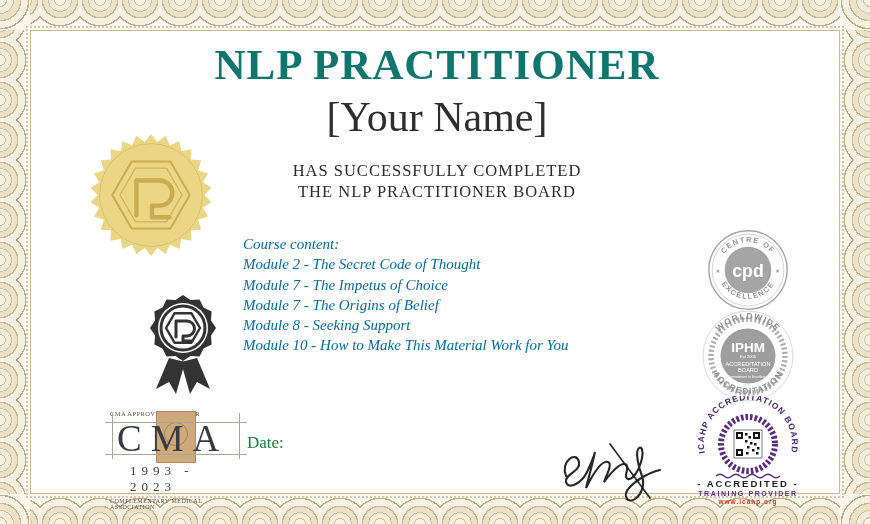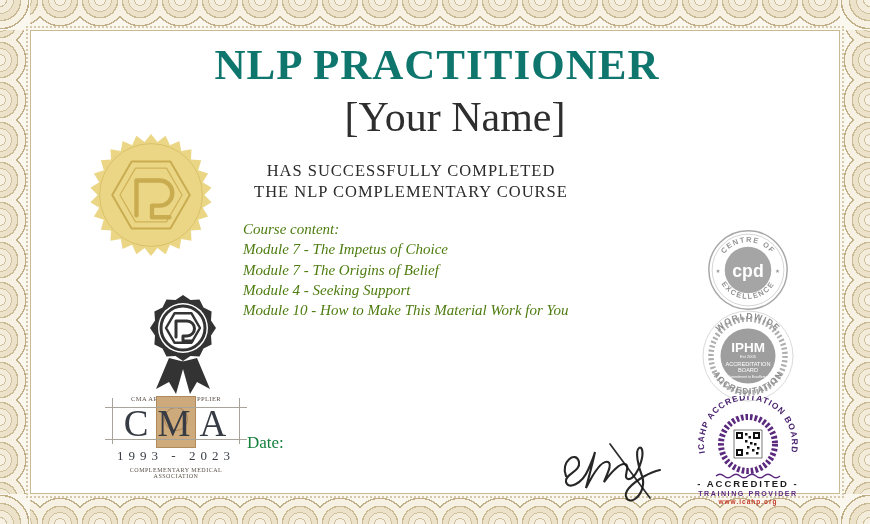--- a/index.html
+++ b/index.html
@@ -44,46 +44,46 @@
       #ece2ca 14px 20px,#c9ba94 20px 21.5px,#f6f1e3 21.5px 28px,#bfae86 28px 29.5px,rgba(0,0,0,0) 29.5px);}
   .c-br{bottom:0;right:0;background-image:radial-gradient(circle at 30px 30px,
       #f6f1e3 0 6px,#cfc09e 6px 7px,#f3ecdb 7px 13px,#cfc09e 13px 14px,
       #ece2ca 14px 20px,#c9ba94 20px 21.5px,#f6f1e3 21.5px 28px,#bfae86 28px 29.5px,rgba(0,0,0,0) 29.5px);}
   .inner-frame{position:absolute;inset:30px;border:1px solid #c9ba96;z-index:3;pointer-events:none;}
   .inner-frame::before{content:"";position:absolute;inset:-5px;border:2px dotted #d6c9ab;}
 
   
   .title{position:absolute;top:40px;left:437px;transform:translateX(-50%);
     font-size:43px;font-weight:bold;letter-spacing:1px;white-space:nowrap;z-index:5;color:#0f766e;}
-  .name{position:absolute;top:93px;left:455px;transform:translateX(-50%);
+  .name{position:absolute;top:93px;left:437px;transform:translateX(-50%);
     font-size:42px;white-space:nowrap;z-index:5;color:#2e2e2e;}
-  .completed{position:absolute;top:160px;left:411px;transform:translateX(-50%);
+  .completed{position:absolute;top:160px;left:437px;transform:translateX(-50%);
     text-align:center;font-size:16.5px;letter-spacing:1px;line-height:21px;white-space:nowrap;z-index:5;}
-  .course{position:absolute;left:243px;top:219px;font-style:italic;font-size:15px;
-    line-height:20.3px;color:#4d7c0f;white-space:nowrap;z-index:5;}
+  .course{position:absolute;left:243px;top:234px;font-style:italic;font-size:15px;
+    line-height:20.3px;color:#0369a1;white-space:nowrap;z-index:5;}
   .date{position:absolute;left:247px;top:433px;font-size:17px;color:#15803d;z-index:5;}
 
   
   .gold-seal{position:absolute;left:88px;top:132px;width:126px;height:126px;z-index:5;}
   .rosette{position:absolute;left:139px;top:286px;width:88px;height:112px;z-index:5;}
 
   
-  .cma{position:absolute;left:110px;top:395px;width:132px;text-align:center;color:#3c4048;z-index:5;}
+  .cma{position:absolute;left:110px;top:410px;width:132px;text-align:left;color:#3c4048;z-index:5;}
   .cma-top{font-size:6.5px;letter-spacing:0.4px;color:#5a5248;}
   .cma-letters{position:relative;height:44px;font-size:37px;line-height:44px;letter-spacing:9px;
     padding-left:7px;color:#373c44;}
   .cma-letters span{position:relative;z-index:2;}
   .cma-square{position:absolute;left:46px;top:-6px;width:40px;height:52px;z-index:1;
     background:linear-gradient(rgba(150,100,50,.18),rgba(170,120,60,.22)),#d9b98c;
     background-blend-mode:normal;box-shadow:inset 0 0 0 1px rgba(120,80,40,.35);}
   .cma-square::before{content:"";position:absolute;left:50%;top:45%;width:22px;height:22px;
     transform:translate(-50%,-50%);border-radius:50%;border:1px solid rgba(110,70,30,.4);}
   .cma-hline{position:absolute;left:-5px;right:-5px;height:1px;background:#a8a49a;z-index:3;}
   .cma-vline{position:absolute;top:-4px;bottom:2px;width:1px;background:#a8a49a;z-index:3;}
-  .cma-years{font-size:13px;letter-spacing:5px;margin-top:2px;color:#373c44;}
+  .cma-years{font-size:13px;letter-spacing:5px;margin-top:2px;color:#373c44;margin-left:20px;}
   .cma-assoc{font-size:6px;letter-spacing:0.5px;color:#5a5248;margin-top:3px;}
 
   
   .cpd{position:absolute;left:707px;top:229px;width:82px;height:82px;z-index:5;}
   .iphm{position:absolute;left:702px;top:310px;width:92px;height:92px;z-index:5;}
   .icahp{position:absolute;left:688px;top:396px;width:120px;height:112px;z-index:5;}
   .signature{position:absolute;left:552px;top:418px;width:130px;height:92px;z-index:5;}
 
   .arc-gray{font:bold 8px "Liberation Sans",sans-serif;fill:#949494;letter-spacing:1.5px;}
   .arc-gray2{font:bold 8.5px "Liberation Sans",sans-serif;fill:#8f8f8f;letter-spacing:1.2px;}
@@ -100,28 +100,29 @@
 <div class="corner c-tl"></div>
 <div class="corner c-tr"></div>
 <div class="corner c-bl"></div>
 <div class="corner c-br"></div>
 <div class="inner-frame"></div>
 
 <div class="title">NLP PRACTITIONER</div>
 <div class="name">[Your Name]</div>
 <div class="completed">
   <div>HAS SUCCESSFULLY COMPLETED</div>
-  <div>THE NLP COMPLEMENTARY COURSE</div>
+  <div>THE NLP PRACTITIONER BOARD</div>
 </div>
 
 <div class="course">
   <div>Course content:</div>
+  <div>Module 2 - The Secret Code of Thought</div>
   <div>Module 7 - The Impetus of Choice</div>
   <div>Module 7 - The Origins of Belief</div>
-  <div>Module 4 - Seeking Support</div>
+  <div>Module 8 - Seeking Support</div>
   <div>Module 10 - How to Make This Material Work for You</div>
 </div>
 
 <div class="date">Date:</div>
 
 <svg class="gold-seal" viewBox="0 0 130 130">
   <polygon fill="#ead685" points="65.0,2.0 71.6,10.4 80.1,3.8 84.5,13.6 94.3,9.2 96.2,19.7 106.8,17.8 106.2,28.5 116.8,29.2 113.7,39.4 123.9,42.7 118.4,51.8 127.5,57.4 120.0,65.0 127.5,72.6 118.4,78.2 123.9,87.3 113.7,90.6 116.8,100.8 106.2,101.5 106.8,112.2 96.2,110.3 94.3,120.8 84.5,116.4 80.1,126.2 71.6,119.6 65.0,128.0 58.4,119.6 49.9,126.2 45.5,116.4 35.7,120.8 33.8,110.3 23.2,112.2 23.8,101.5 13.2,100.8 16.3,90.6 6.1,87.3 11.6,78.2 2.5,72.6 10.0,65.0 2.5,57.4 11.6,51.8 6.1,42.7 16.3,39.4 13.2,29.2 23.8,28.5 23.2,17.8 33.8,19.7 35.7,9.2 45.5,13.6 49.9,3.8 58.4,10.4"></polygon>
   <circle cx="65" cy="65" r="53" fill="none" stroke="#d9c067" stroke-width="1"></circle>
   <polygon points="105,65 85,99.6 45,99.6 25,65 45,30.4 85,30.4" fill="none" stroke="#c9ab50" stroke-width="2" stroke-linejoin="round"></polygon>
   <polygon points="97,65 81,92.7 49,92.7 33,65 49,37.3 81,37.3" fill="none" stroke="#cfb258" stroke-width="1.3" stroke-linejoin="round"></polygon>

